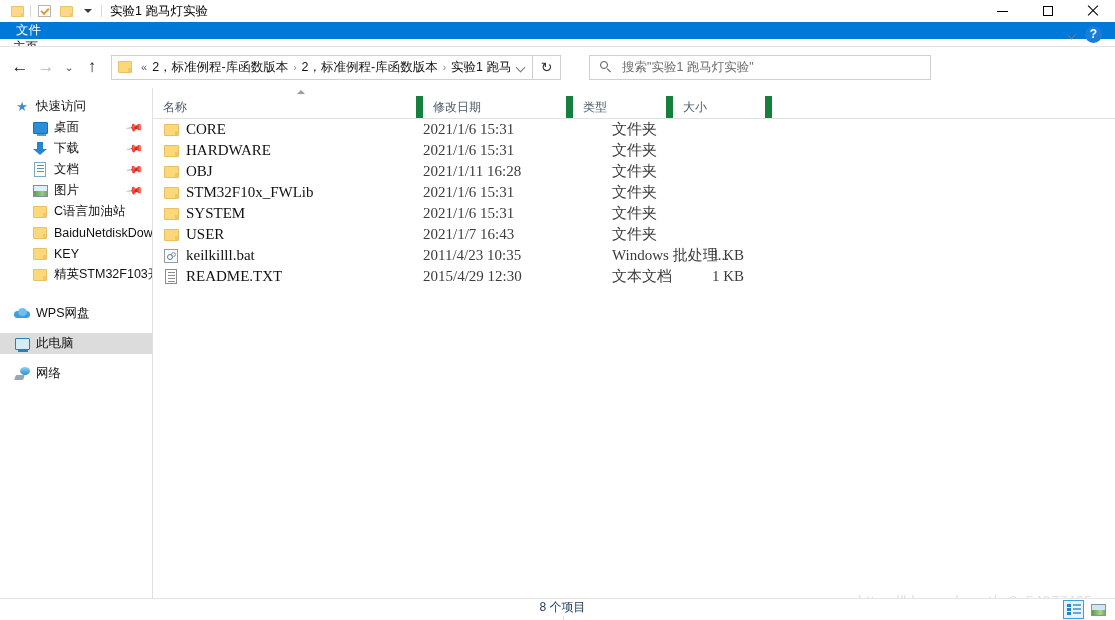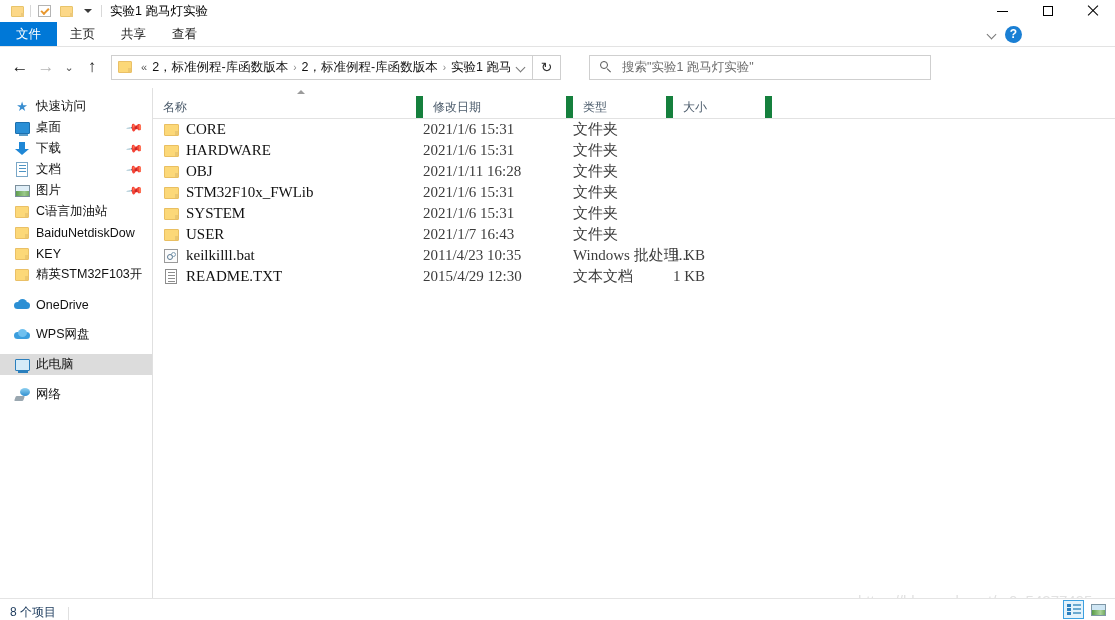--- a/index.html
+++ b/index.html
@@ -109,24 +109,25 @@
     content: ""; position: absolute; left: -1px; top: 5px;
     width: 14px; height: 1px; background: #000;
   }
   .wc-close::before { transform: rotate(45deg); }
   .wc-close::after { transform: rotate(-45deg); }
 
   
   .ribbon {
     position: absolute;
     left: 0; top: 22px;
-    width: 1035px; height: 24px;
+    width: 1115px; height: 24px;
     background: #ffffff;
     display: flex;
     align-items: stretch;
+    flex-direction: column;
   }
   .tab {
     padding: 0 13px;
     display: flex; align-items: center;
     font-size: 12.5px;
     color: #1a1a1a;
     white-space: nowrap;
   }
   .tab.file {
     background: #0078d7;
@@ -293,21 +294,21 @@
   .nav-item {
     height: 21px;
     display: flex;
     align-items: center;
     padding-left: 14px;
     position: relative;
     font-size: 12.5px;
     color: #111;
     white-space: nowrap;
   }
-  .nav-item.indent { padding-left: 14px; }
+  .nav-item.indent { padding-left: 32px; }
   .nav-item.selected { background: #dcdcdc; }
   .nav-gap { height: 9px; }
   .nav-ico {
     width: 16px; height: 16px;
     margin-right: 6px;
     flex: 0 0 auto;
     position: relative;
     display: flex; align-items: center; justify-content: center;
   }
   .pin {
@@ -485,20 +486,21 @@
   }
   .cell-date {
     width: 150px;
     color: #3c3c3c;
     white-space: nowrap;
   }
   .cell-type {
     width: 100px;
     color: #3c3c3c;
     white-space: nowrap;
+    margin-left: 39px;
   }
   .cell-size {
     width: 99px;
     color: #3c3c3c;
     text-align: left;
     padding-right: 22px;
     box-sizing: border-box;
     white-space: nowrap;
   }
   .row-ico {
@@ -551,21 +553,22 @@
   }
 
   
   .statusbar {
     position: absolute;
     left: 0; top: 598px;
     width: 1115px; height: 22px;
     background: #ffffff;
     border-top: 1px solid #e4e4e4;
     display: flex;
-    align-items: flex-end;
+    align-items: center;
+    flex-direction: column;
   }
   .status-text {
     margin-left: 10px;
     font-size: 12px;
     color: #1b3a5c;
     white-space: nowrap;
   }
   .status-sep {
     width: 1px; height: 14px;
     background: #e0e0e0;
@@ -763,26 +766,20 @@
     </div>
 
     <div class="nav-item indent">
       <span class="nav-ico">
           <span class="ico-folder"></span>
         </span>
       <span>精英STM32F103开</span>
     </div>
 
     <div class="nav-gap"></div>
-    <div class="nav-item">
-      <span class="nav-ico">
-          <span class="ico-cloud"></span>
-        </span>
-      <span>OneDrive</span>
-    </div>
 
     <div class="nav-gap"></div>
     <div class="nav-item">
       <span class="nav-ico">
           <span class="ico-cloud wps"></span>
         </span>
       <span>WPS网盘</span>
     </div>
 
     <div class="nav-gap"></div>

